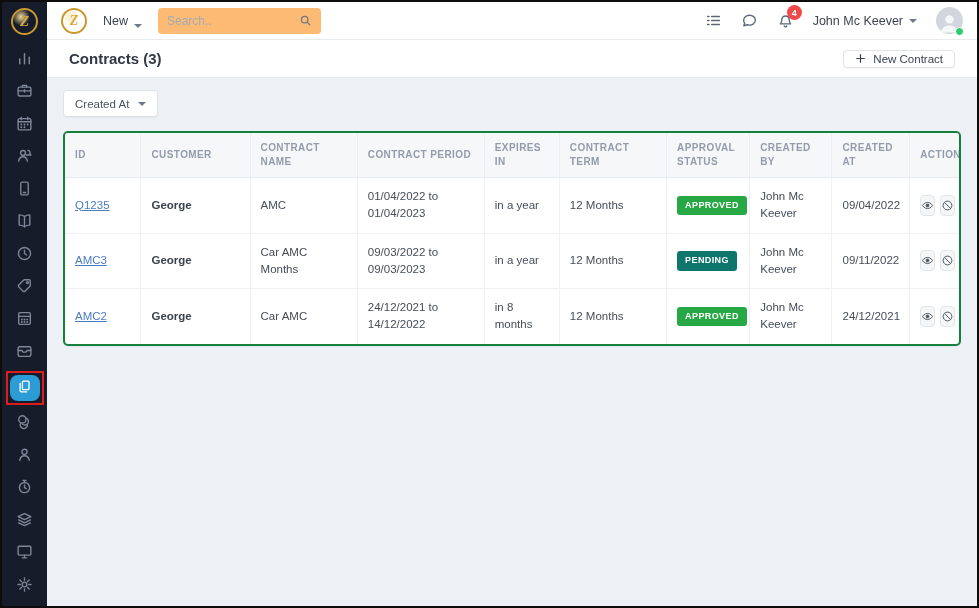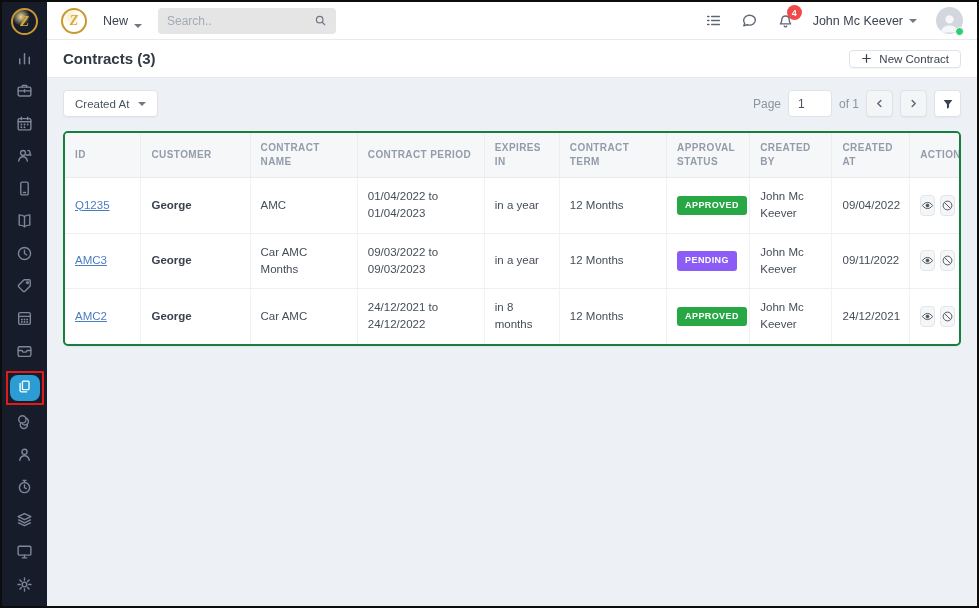--- a/index.html
+++ b/index.html
@@ -24,21 +24,21 @@
 
   
   .navbar { position:absolute; left:45px; right:0; top:0; height:38px; background:#fff;
     border-bottom:1px solid #e8ebee; display:flex; align-items:center; padding:0 14px; gap:16px; z-index:5; }
   .nav-logo { width:26px; height:26px; border-radius:50%; border:2px solid #c9992f;
     display:flex; align-items:center; justify-content:center;
     font-family:"Liberation Serif", serif; font-style:italic; font-weight:bold; font-size:14px; color:#d8a83c;
     background: radial-gradient(circle at 35% 30%, #f8ecc0 0%, transparent 45%); }
   .new-btn { display:flex; align-items:flex-end; gap:6px; font-size:12.5px; color:#3c4450; cursor:pointer; }
   .caret { width:0; height:0; border-left:4px solid transparent; border-right:4px solid transparent; border-top:4px solid #707a87; }
-  .search-box { width:178px; height:26px; background:#e5e5e5; border-radius:4px;
+  .search-box { width:163px; height:26px; background:#fdba74; border-radius:4px;
     display:flex; align-items:center; padding:0 9px; gap:20px; }
   .search-box input { border:0; background:transparent; flex:1; font-size:12px; color:#3c4450; outline:none; min-width:0; }
   .search-box input::placeholder { color:#a2aab4; }
   .search-box svg { width:13px; height:13px; color:#6e7884; flex:none; }
   .nav-right { margin-left:auto; display:flex; align-items:center; gap:19px; }
   .nav-icon { color:#5d6775; cursor:pointer; display:flex; }
   .nav-icon svg { width:17px; height:17px; }
   .bell-wrap { position:relative; }
   .notif-badge { position:absolute; top:-7px; right:-8px; min-width:15px; height:15px; padding:0 3px;
     background:#f04a4a; border-radius:8px; color:#fff; font-size:9px; font-weight:bold;
@@ -46,21 +46,21 @@
   .user-menu { display:flex; align-items:center; gap:6px; font-size:12.5px; color:#3c4450; cursor:pointer; }
   .avatar-wrap { position:relative; width:27px; height:27px; }
   .avatar { width:27px; height:27px; border-radius:50%; background:#d2d7dd; overflow:hidden; display:flex; align-items:flex-end; justify-content:center; }
   .avatar svg { width:23px; height:23px; fill:#f6f7f9; }
   .online-dot { position:absolute; right:-1px; bottom:-2px; width:9px; height:9px;
     background:#2ecc71; border:1.5px solid #fff; border-radius:50%; }
 
   
   .main { position:absolute; left:45px; top:38px; right:0; bottom:0; background:#edf0f4; }
   .page-header { height:38px; background:#fff; border-bottom:1px solid #e6e9ed;
-    display:flex; align-items:center; justify-content:space-between; padding:0 16px; }
+    display:flex; align-items:center; justify-content:space-between; padding:0 22px; }
   .page-title { font-size:15px; font-weight:bold; color:#313944; }
   .btn { background:#fff; border:1px solid #dfe3e8; border-radius:4px; color:#3c4450;
     font-size:11.5px; display:flex; align-items:center; cursor:pointer;
     box-shadow:0 1px 1px rgba(20,30,40,0.04); font-family:inherit; }
   .new-contract-btn { height:18px; padding:0 11px; gap:7px; }
   .new-contract-btn svg { width:11px; height:11px; color:#3c4450; }
 
   .toolbar { display:flex; align-items:center; justify-content:space-between; padding:12px 16px 6px; }
   .created-at-btn { height:27px; padding:0 11px; gap:9px; color:#4a525e; }
   .pagination { display:flex; align-items:center; gap:7px; font-size:12px; color:#8b94a0; }
@@ -268,40 +268,20 @@
           </svg>
         <span>New Contract</span>
       </button>
     </div>
 
     <div class="toolbar">
       <button class="btn created-at-btn">
         <span>Created At</span>
         <span class="caret"></span>
       </button>
-      <div class="pagination">
-        <span>Page</span>
-        <input class="page-input" type="text" value="1" style="">
-        <span>of 1</span>
-        <button class="btn pg-btn">
-          <svg viewBox="0 0 16 16" fill="none" stroke="currentColor" stroke-width="2" stroke-linecap="round" stroke-linejoin="round">
-              <path d="M10 3.5L5.5 8l4.5 4.5"></path>
-            </svg>
-        </button>
-        <button class="btn pg-btn">
-          <svg viewBox="0 0 16 16" fill="none" stroke="currentColor" stroke-width="2" stroke-linecap="round" stroke-linejoin="round">
-              <path d="M6 3.5L10.5 8 6 12.5"></path>
-            </svg>
-        </button>
-        <button class="btn filter-btn">
-          <svg viewBox="0 0 16 16" fill="currentColor">
-              <path d="M2.2 2.8h11.6L9.4 8.3v4.3l-2.8 1.6V8.3L2.2 2.8z"></path>
-            </svg>
-        </button>
-      </div>
     </div>
 
     <div class="table-card">
       <table>
         <colgroup>
           <col style="width:8.5%">
             <col style="width:12.2%">
             <col style="width:12%">
             <col style="width:14.2%">
           <col style="width:8.4%">
@@ -353,21 +333,21 @@
             </div>
               </td>
           </tr>
           <tr>
             <td><a class="id-link">AMC3</a></td>
             <td class="cell-bold">George</td>
             <td>Car AMC Months</td>
             <td>09/03/2022 to 09/03/2023</td>
             <td>in a year</td>
             <td>12 Months</td>
-            <td><span class="badge-status" style="background: #8b5cf6; text-align: center;">PENDING</span></td>
+            <td><span class="badge-status" style="background: #0f766e; text-align: center;">PENDING</span></td>
             <td>John Mc Keever</td>
             <td>09/11/2022</td>
             <td>
                 <div class="actions-cell">
               <button class="action-btn">
                     <svg viewBox="0 0 16 16" fill="none" stroke="currentColor" stroke-width="1.2">
                       <path d="M1.8 8s2.3-3.8 6.2-3.8S14.2 8 14.2 8s-2.3 3.8-6.2 3.8S1.8 8 1.8 8z"></path>
                       <circle cx="8" cy="8" r="1.7" fill="currentColor"></circle>
                     </svg>
                   </button>
@@ -377,21 +357,21 @@
                       <path d="M4.2 4.2l7.6 7.6"></path>
                     </svg>
                   </button>
             </div>
               </td>
           </tr>
           <tr>
             <td><a class="id-link">AMC2</a></td>
             <td class="cell-bold">George</td>
             <td>Car AMC</td>
-            <td>24/12/2021 to 24/12/2022</td>
+            <td>24/12/2021 to 14/12/2022</td>
             <td>in 8 months</td>
             <td>12 Months</td>
             <td><span class="badge-status" style="background: rgb(40, 167, 69);">APPROVED</span></td>
             <td>John Mc Keever</td>
             <td>24/12/2021</td>
             <td>
                 <div class="actions-cell">
               <button class="action-btn">
                     <svg viewBox="0 0 16 16" fill="none" stroke="currentColor" stroke-width="1.2">
                       <path d="M1.8 8s2.3-3.8 6.2-3.8S14.2 8 14.2 8s-2.3 3.8-6.2 3.8S1.8 8 1.8 8z"></path>

